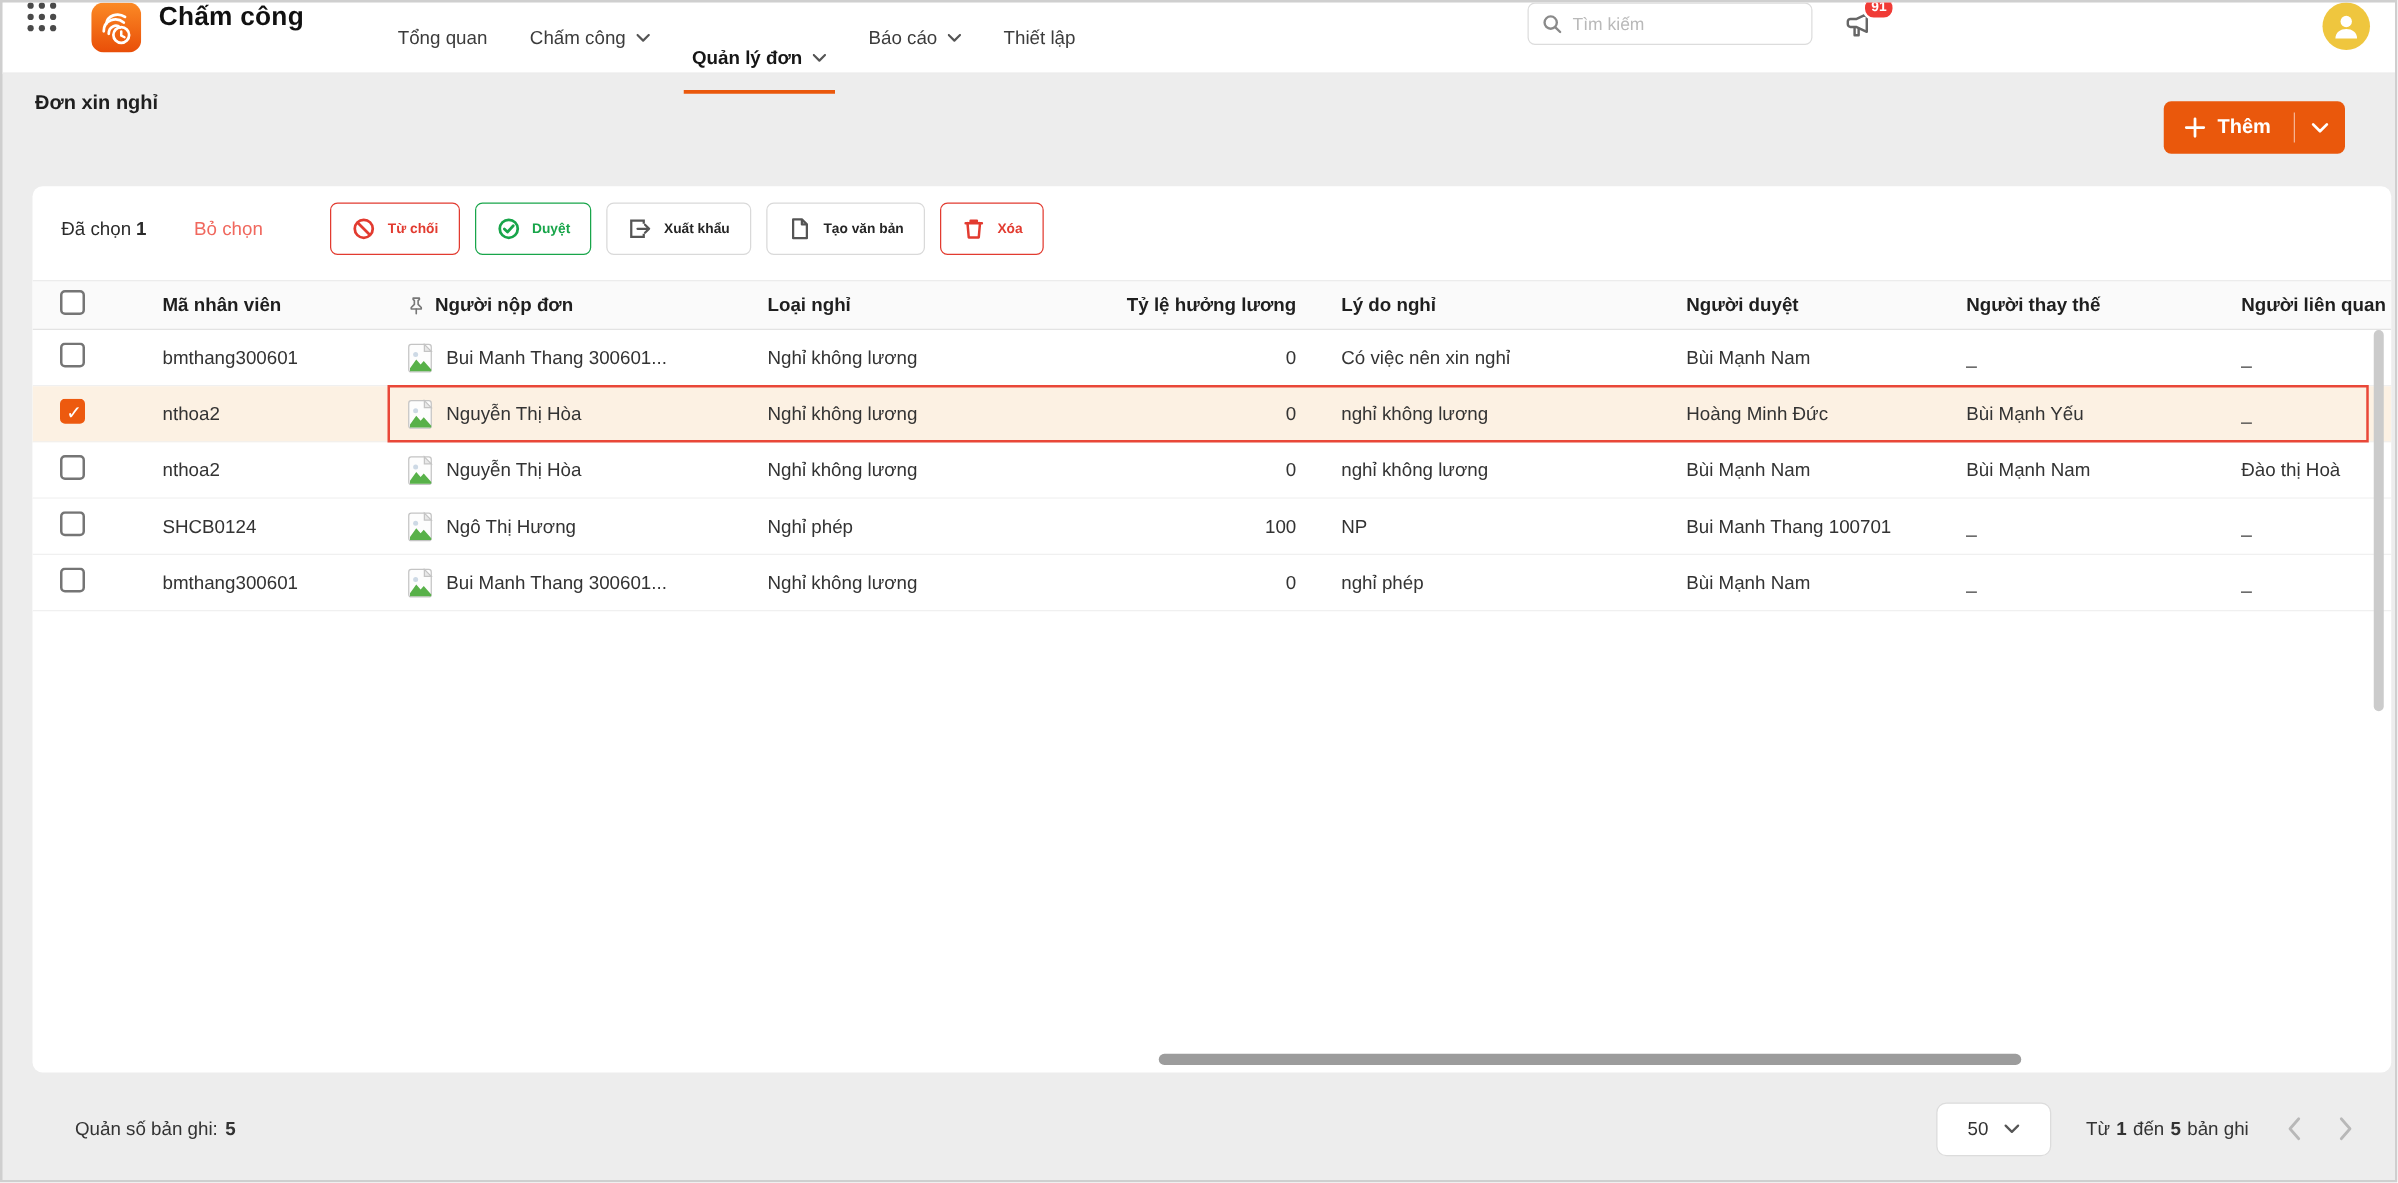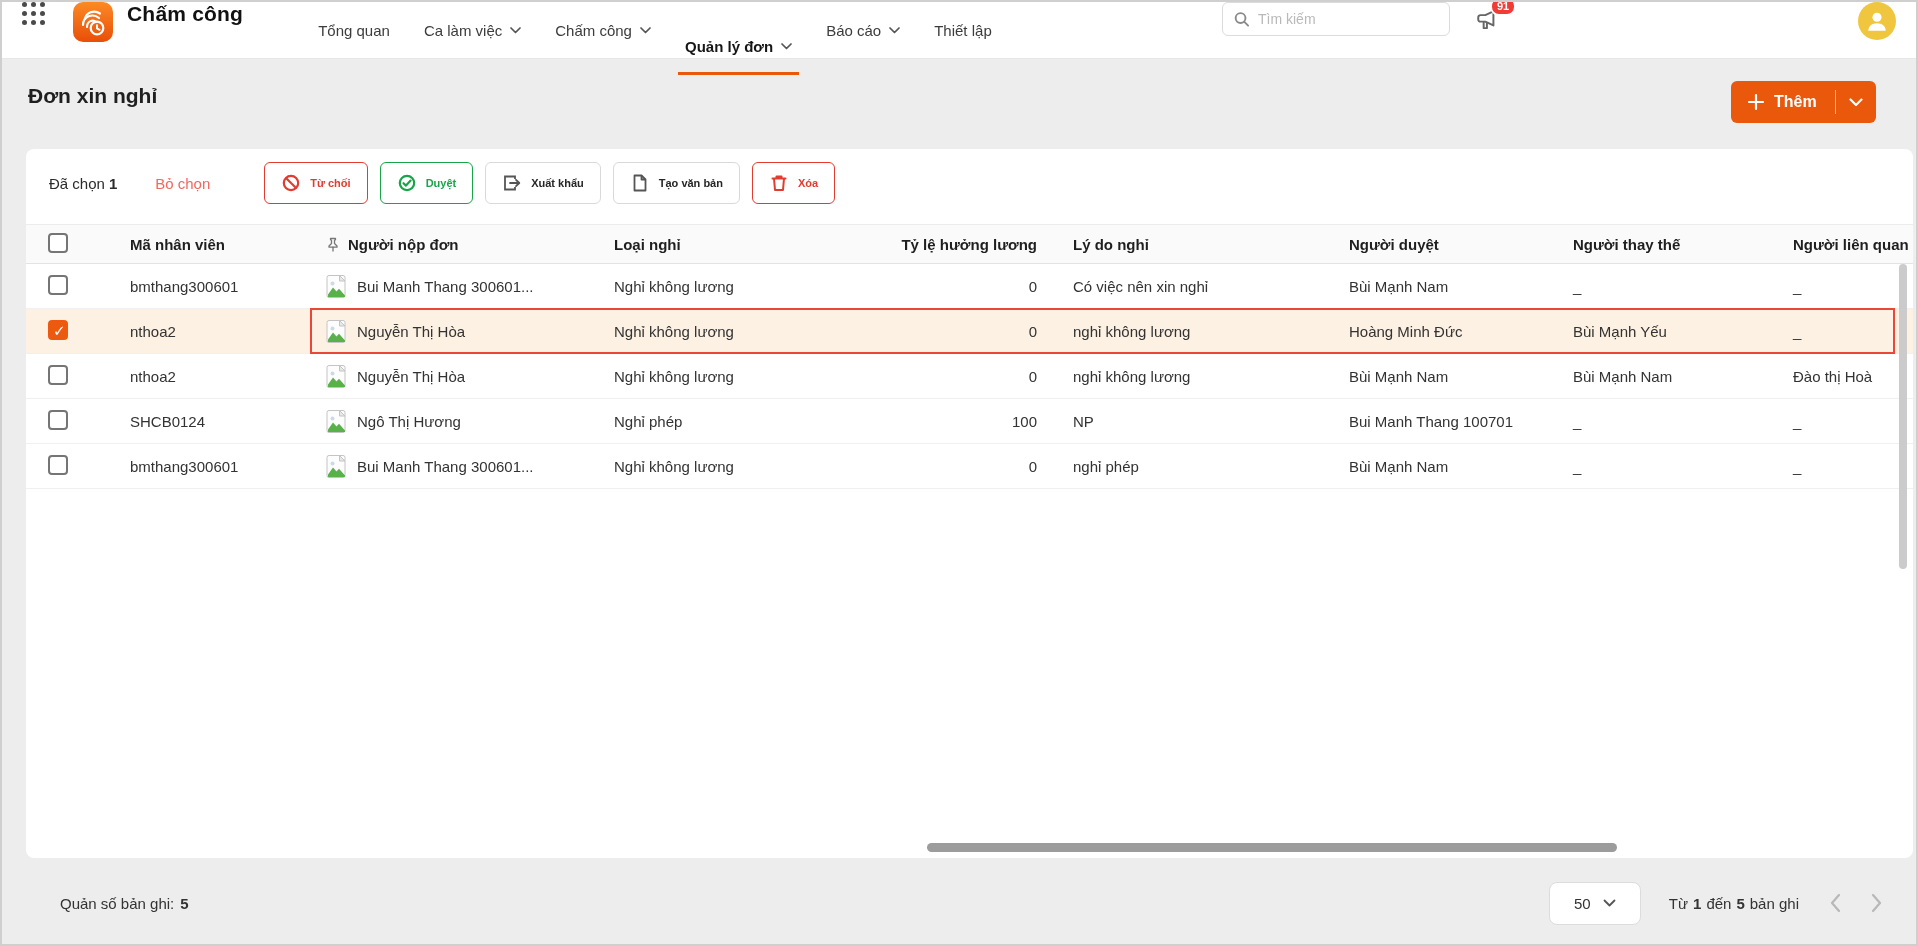--- a/index.html
+++ b/index.html
@@ -19,21 +19,21 @@
   .nav-item.active::after { content:""; position:absolute; left:10px; right:10px; bottom:0; height:3px; background:#EA580C; }
   .search-box { margin-left:auto; width:228px; height:34px; border:1px solid #dcdcdc; border-radius:6px; display:flex; align-items:center; padding:0 10px; background:#fff; }
   .search-box input { border:none; outline:none; flex:1; margin-left:8px; font-size:14px; color:#333; font-family:inherit; }
   .search-box input::placeholder { color:#b9b9b9; }
   .notif { position:relative; margin-left:20px; width:36px; height:36px; display:flex; align-items:center; justify-content:center; cursor:pointer; }
   .badge { position:absolute; top:-5px; left:20px; background:#F03B36; color:#fff; font-size:11px; font-weight:700; border-radius:9px; padding:2px 5px; line-height:1; border:2px solid #fff; }
   .avatar { margin-left:352px; margin-right:20px; width:38px; height:38px; border-radius:50%; background:#EFC63E; display:flex; align-items:center; justify-content:center; cursor:pointer; flex:0 0 auto; }
 
   
   .page-head { position:absolute; left:0; right:0; top:57px; height:90px; }
-  .page-title { position:absolute; left:26px; top:25px; font-size:21px; font-weight:700; color:#1f1f1f; }
+  .page-title { position:absolute; left:26px; top:15px; font-size:16px; font-weight:700; color:#1f1f1f; }
   .add-btn { position:absolute; left:1729px; top:22px; height:42px; background:#EA580C; border-radius:6px; display:flex; align-items:center; color:#fff; font-size:16px; font-weight:700; cursor:pointer; }
   .add-btn .main { display:flex; align-items:center; padding:0 18px 0 16px; gap:9px; }
   .add-btn .divider { width:1px; height:24px; background:rgba(255,255,255,.55); }
   .add-btn .caret { padding:0 13px; display:flex; align-items:center; height:100%; }
 
   
   .panel { position:absolute; left:24px; top:147px; width:1887px; height:709px; background:#fff; border-radius:8px; overflow:hidden; }
   .toolbar { display:flex; align-items:center; margin-top:13px; height:42px; padding-left:23px; font-size:15px; color:#2b2b2b; }
   .sel-info { white-space:nowrap; }
   .sel-info b { margin-left:4px; }
@@ -110,26 +110,20 @@
       </svg>
     </div>
     <div class="app-name">Chấm công</div>
 
     <nav class="nav">
         <div class="nav-item">
     <span class="nav-label">Tổng quan</span>
 
   </div>
         <div class="nav-item">
-    <span class="nav-label">Ca làm việc</span>
-    <svg class="chev" width="11" height="7" viewBox="0 0 11 7">
-            <path d="M1 1 L5.5 5.5 L10 1" fill="none" stroke="#555" stroke-width="1.7" stroke-linecap="round" stroke-linejoin="round"></path>
-          </svg>
-  </div>
-        <div class="nav-item">
     <span class="nav-label">Chấm công</span>
     <svg class="chev" width="11" height="7" viewBox="0 0 11 7">
             <path d="M1 1 L5.5 5.5 L10 1" fill="none" stroke="#555" stroke-width="1.7" stroke-linecap="round" stroke-linejoin="round"></path>
           </svg>
   </div>
         <div class="nav-item active">
     <span class="nav-label">Quản lý đơn</span>
     <svg class="chev" width="11" height="7" viewBox="0 0 11 7">
             <path d="M1 1 L5.5 5.5 L10 1" fill="none" stroke="#555" stroke-width="1.7" stroke-linecap="round" stroke-linejoin="round"></path>
           </svg>

